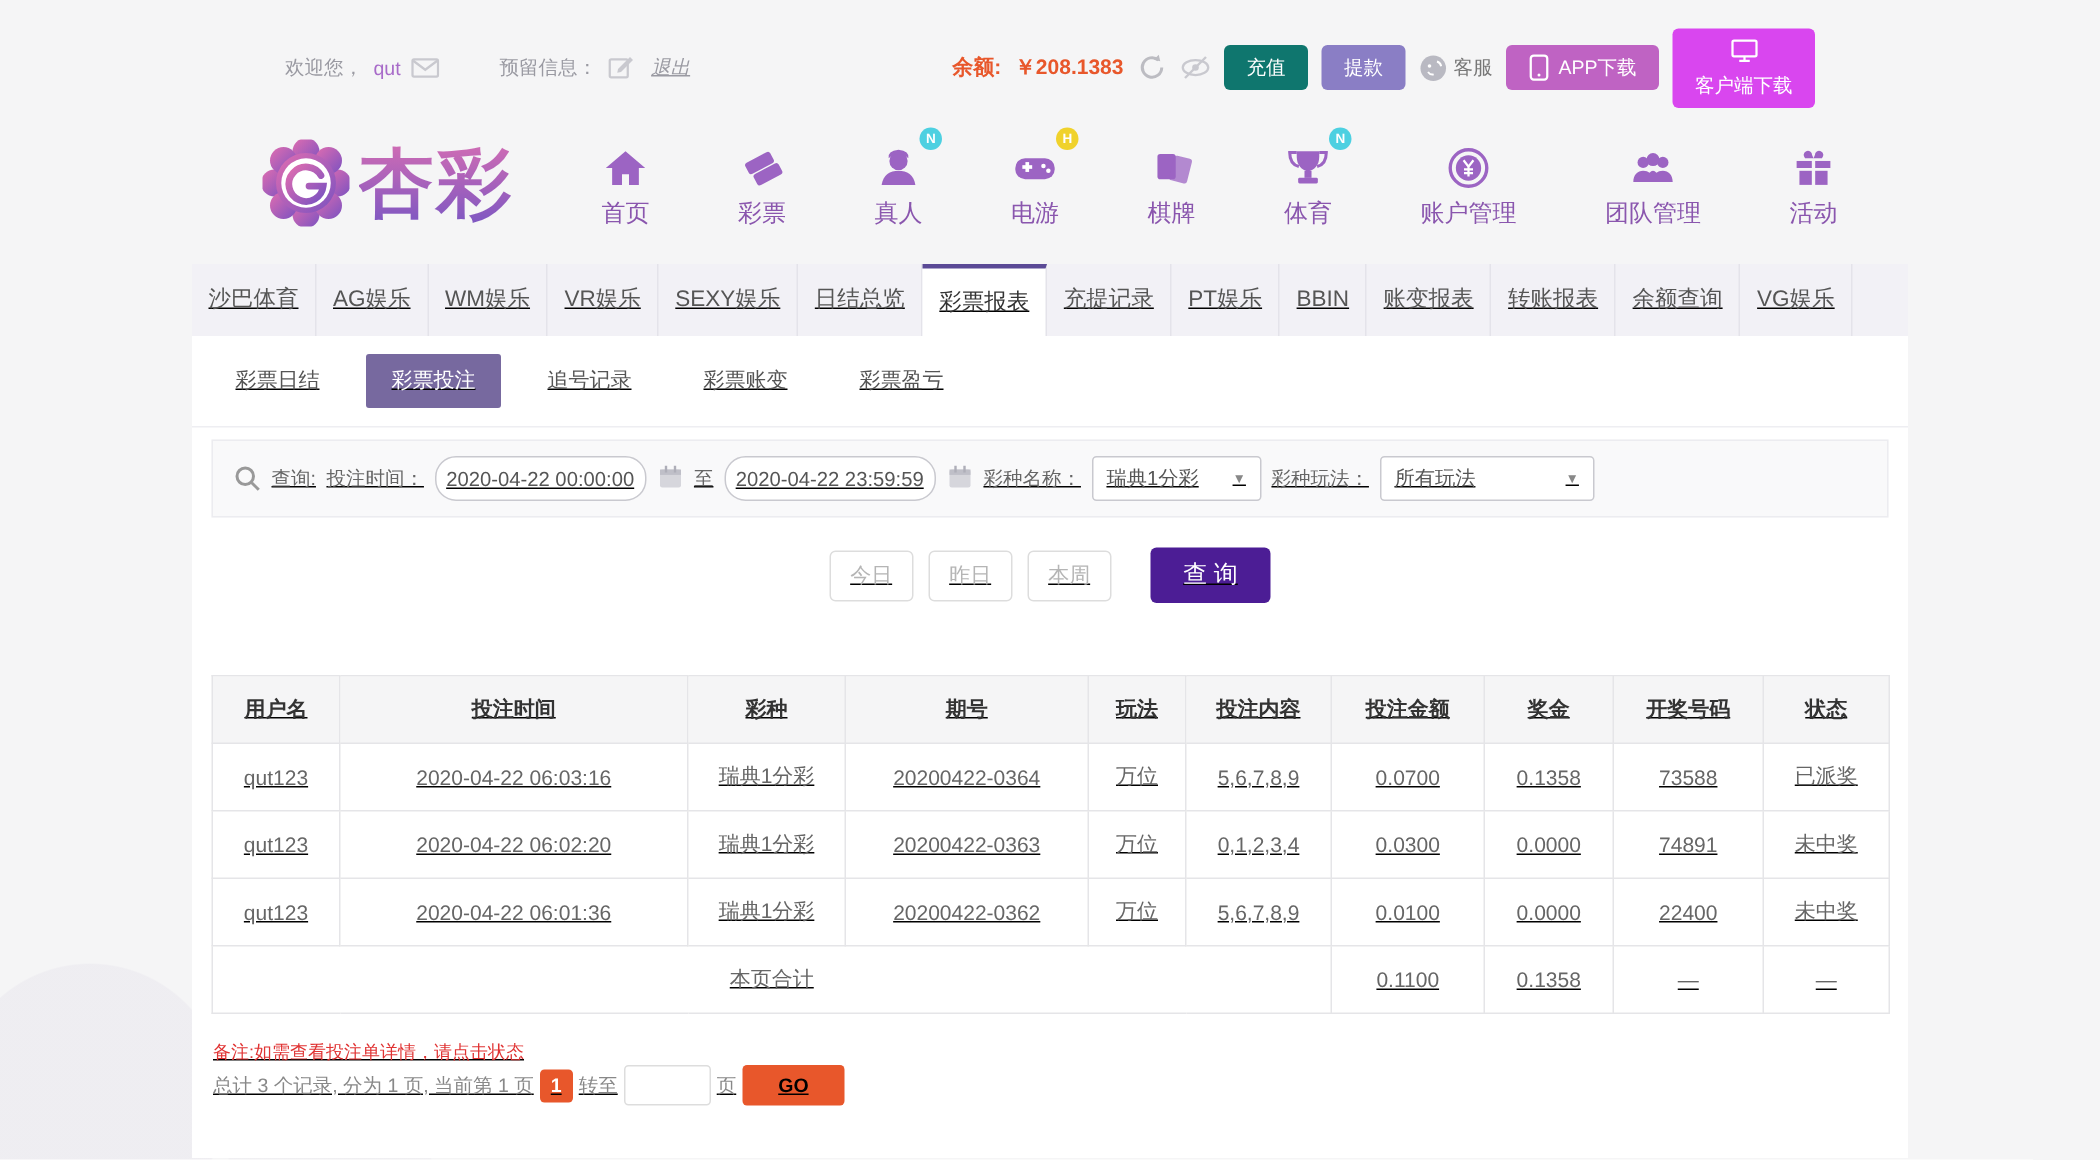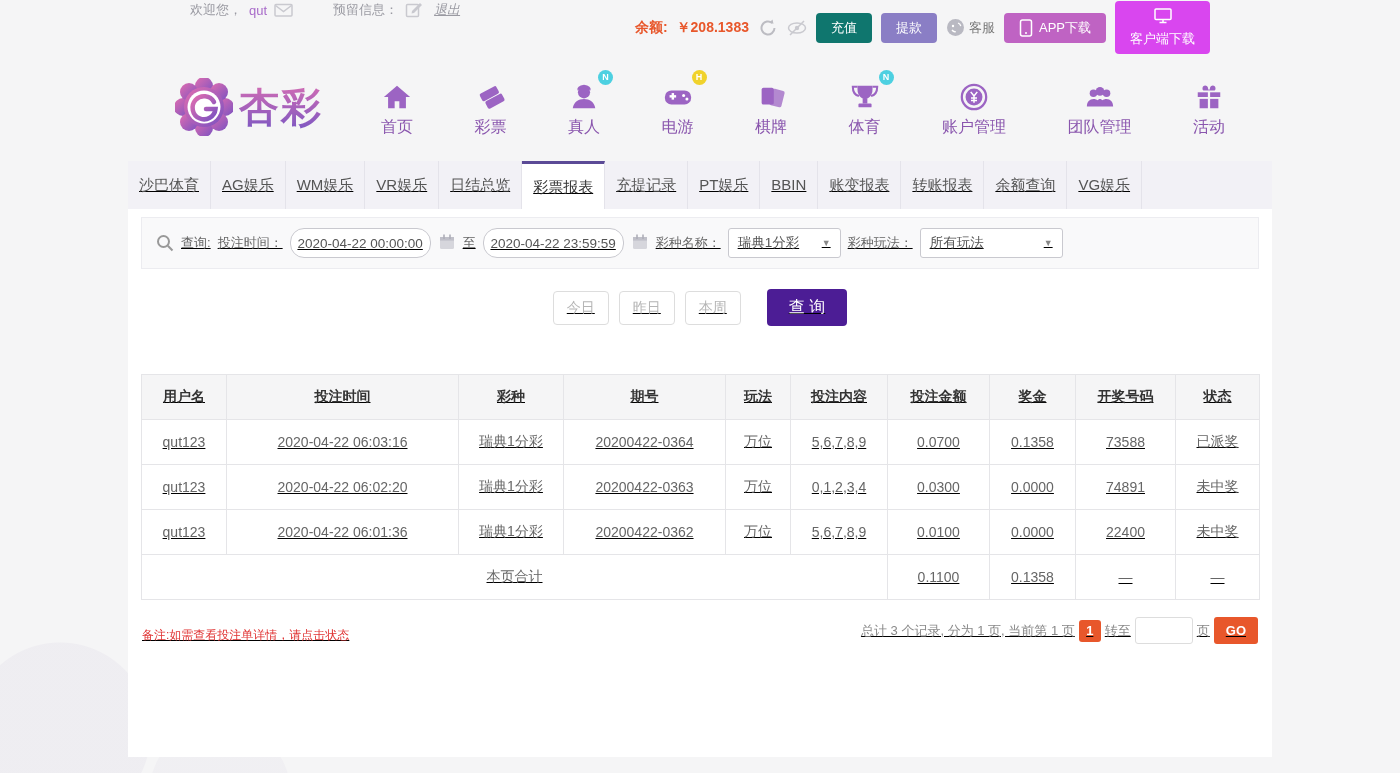--- a/index.html
+++ b/index.html
@@ -15,22 +15,22 @@
     position:absolute; left:-60px; bottom:-80px; width:420px; height:300px;
     background:
       radial-gradient(circle at 120px 180px, rgba(120,100,160,.05) 0 90px, transparent 91px),
       radial-gradient(circle at 280px 240px, rgba(120,100,160,.04) 0 70px, transparent 71px);
     pointer-events:none;
   }
 
   
   .topbar{ height:58px; }
   .topbar-inner{
-    width:1020px; margin:1px auto; height:100%;
-    display:flex; align-items:flex-start; justify-content:space-between;
+    width:1020px; margin:16px auto; height:100%;
+    display:flex; align-items:center; justify-content:space-between;
     font-size:13px; color:#9a9aa2;
   }
   .topbar-left{ display:flex; align-items:center; gap:7px; }
   .topbar-right{ display:flex; align-items:center; gap:9px; }
   .user-link{ color:#a86bc9; text-decoration:none; cursor:pointer; }
   .logout-link{ color:#9a9aa2; font-style:italic; text-decoration:underline; cursor:pointer; margin-left:4px;}
   .sep-gap{ width:26px; }
   .balance{ color:#e8572b; font-weight:bold; font-size:14px; }
   .icon-btn{ cursor:pointer; display:inline-flex; align-items:center; }
   .pill{
@@ -44,21 +44,21 @@
   .pill-client{ background:#d946ef;flex-direction:column; }
   .service-wrap{ display:flex; align-items:center; gap:4px; color:#777; }
 
   
   .header-inner{
     width:1050px; margin:0 auto; height:96px;
     display:flex; align-items:center;
   }
   .logo{ display:flex; align-items:center; gap:6px; margin-right:58px; cursor:pointer; }
   .logo-text{
-    font-size:40px; font-weight:bold; letter-spacing:2px;
+    font-size:50px; font-weight:bold; letter-spacing:2px;
     background:linear-gradient(180deg,#d06cb4 10%,#7e57c2 90%);
     -webkit-background-clip:text; background-clip:text;
     -webkit-text-fill-color:transparent; color:#8d57c0;
   }
   .mainnav{ display:flex; flex:1; justify-content:space-between; }
   .nav-item{ text-align:center; cursor:pointer; position:relative; color:#8a56ae; }
   .nav-icon{ height:36px; display:flex; align-items:flex-end; justify-content:center; position:relative; color:#9c64c3; }
   .nav-label{ font-size:16px; margin-top:5px; }
   .badge{
     position:absolute; top:-6px; right:-13px; min-width:15px; height:15px;
@@ -118,31 +118,31 @@
     width:calc(100% - 26px); margin:48px 13px 0; border-collapse:collapse; table-layout:fixed;
   }
   .data-table th, .data-table td{
     border:1px solid #e5e5e8; height:45px; text-align:center;
     font-size:14px; color:#666; overflow:hidden; white-space:nowrap;
   }
   .data-table th{ background:#f5f5f6; color:#333; font-weight:bold; }
   .status-paid{ color:#ef7d3a; cursor:pointer; }
   .status-miss{ color:#ababab; cursor:pointer; }
 
-  .panel-footer{ display:flex; justify-content:space-between; align-items:flex-end; margin:17px 14px 0; }
+  .panel-footer{ display:flex; justify-content:space-between; align-items:flex-start; margin:17px 14px 0;flex-direction:column; }
   .note{ color:#e03333; font-size:12px; }
   .pagination{ display:flex; align-items:center; gap:4px; color:#888; font-size:13px; }
   .page-box{
     background:#e8572b; color:#fff; min-width:22px; height:22px; line-height:22px;
     text-align:center; border-radius:3px; font-weight:bold; cursor:pointer; padding:0 3px;
   }
   .goto-input{ width:58px; height:27px; border:1px solid #ddd; border-radius:3px; background:#fff; }
   .go-btn{
-    background:#e8572b; color:#ffffff; border:none; border-radius:3px;
-    padding:6px 12px; font-size:13px; font-weight:bold; cursor:pointer; font-family:inherit;
+    background:#e8572b; color:#000000; border:none; border-radius:3px;
+    padding:6px 24px; font-size:13px; font-weight:bold; cursor:pointer; font-family:inherit;
   }
 </style>
 </head>
 <body>
 
 <div class="topbar">
   <div class="topbar-inner">
     <div class="topbar-left">
       <span>欢迎您，</span>
       <a class="user-link">qut</a>
@@ -338,31 +338,39 @@
   </div>
 </div>
 
 <div class="panel">
 
   <div class="tabbar">
     <div class="tab">沙巴体育</div>
     <div class="tab">AG娱乐</div>
     <div class="tab">WM娱乐</div>
     <div class="tab">VR娱乐</div>
+    <div class="tab">SEXY娱乐</div>
     <div class="tab">日结总览</div>
     <div class="tab active">彩票报表</div>
     <div class="tab">充提记录</div>
     <div class="tab">PT娱乐</div>
     <div class="tab">BBIN</div>
     <div class="tab">账变报表</div>
     <div class="tab">转账报表</div>
     <div class="tab">余额查询</div>
     <div class="tab">VG娱乐</div>
   </div>
 
+  <div class="subtabs">
+    <div class="subtab">彩票日结</div>
+    <div class="subtab active">彩票投注</div>
+    <div class="subtab">追号记录</div>
+    <div class="subtab">彩票账变</div>
+    <div class="subtab">彩票盈亏</div>
+  </div>
 
   <div class="searchbox">
     <svg width="18" height="18" viewBox="0 0 18 18">
         <circle cx="7.5" cy="7.5" r="5.5" fill="none" stroke="#999" stroke-width="2"></circle>
         <line x1="11.8" y1="11.8" x2="16.5" y2="16.5" stroke="#999" stroke-width="2"></line>
       </svg>
     <span>查询:</span>
     <span>投注时间：</span>
     <input class="date-input" value="2020-04-22 00:00:00" style="">
     <span class="cal-icon">

